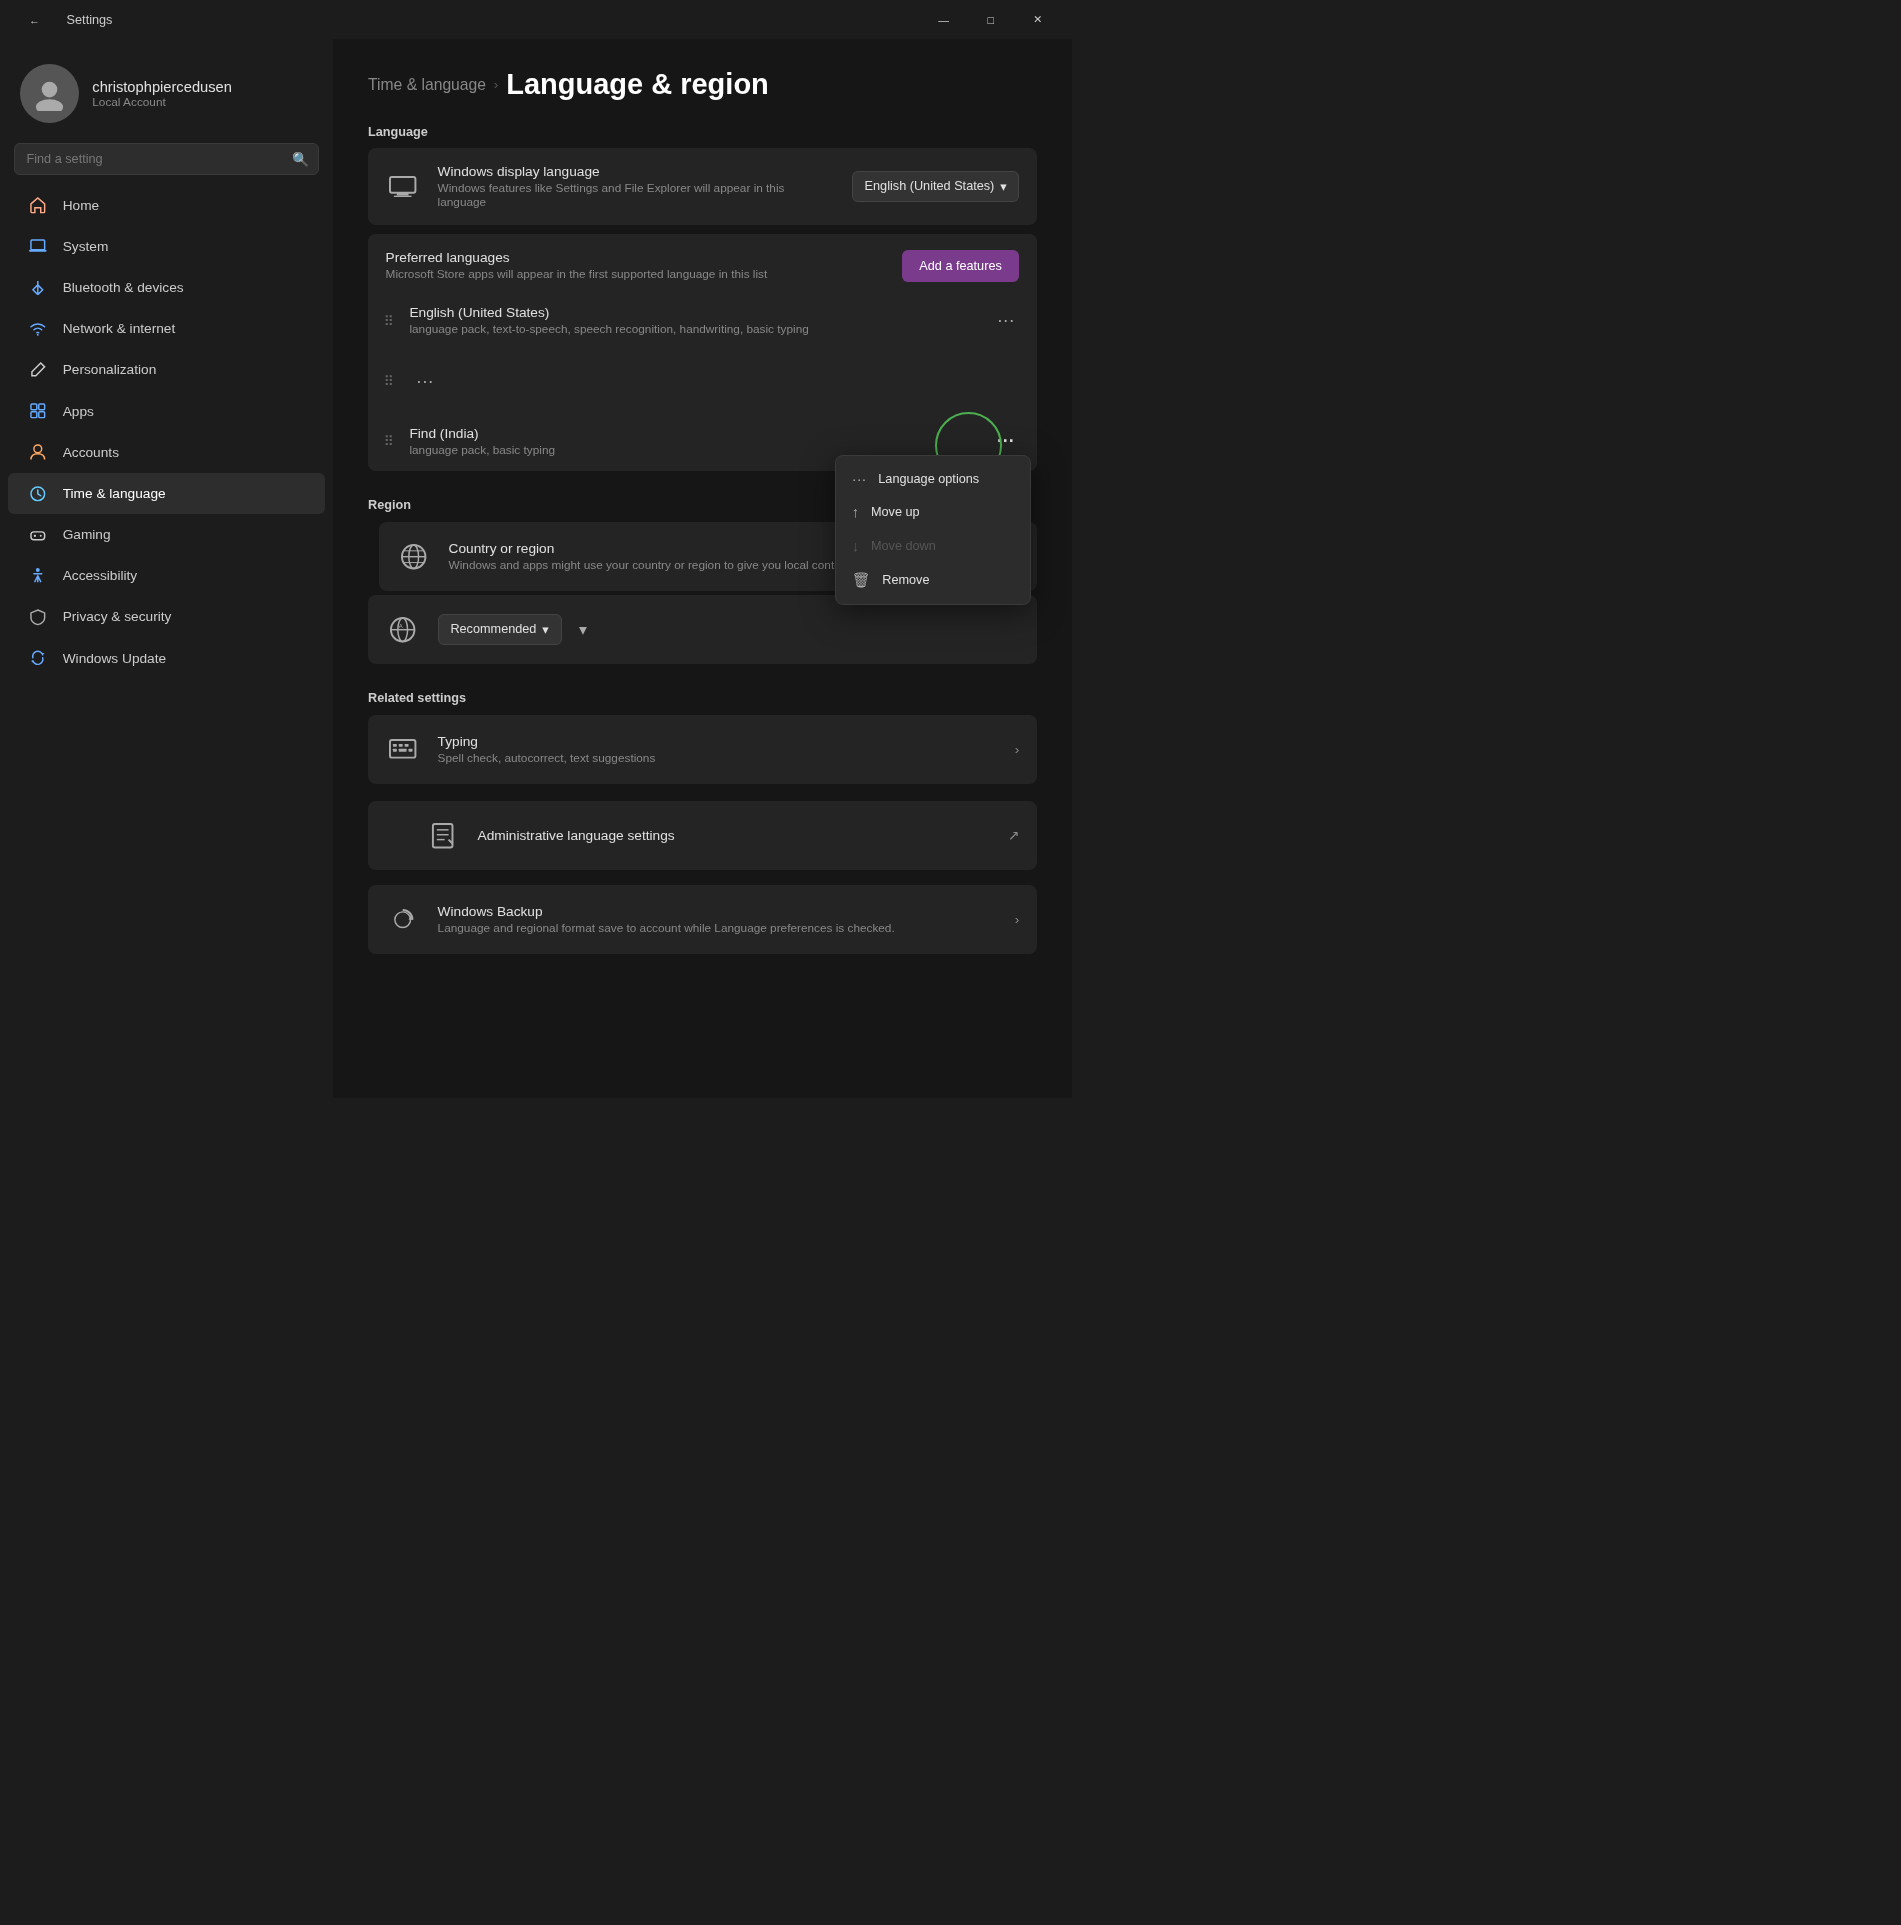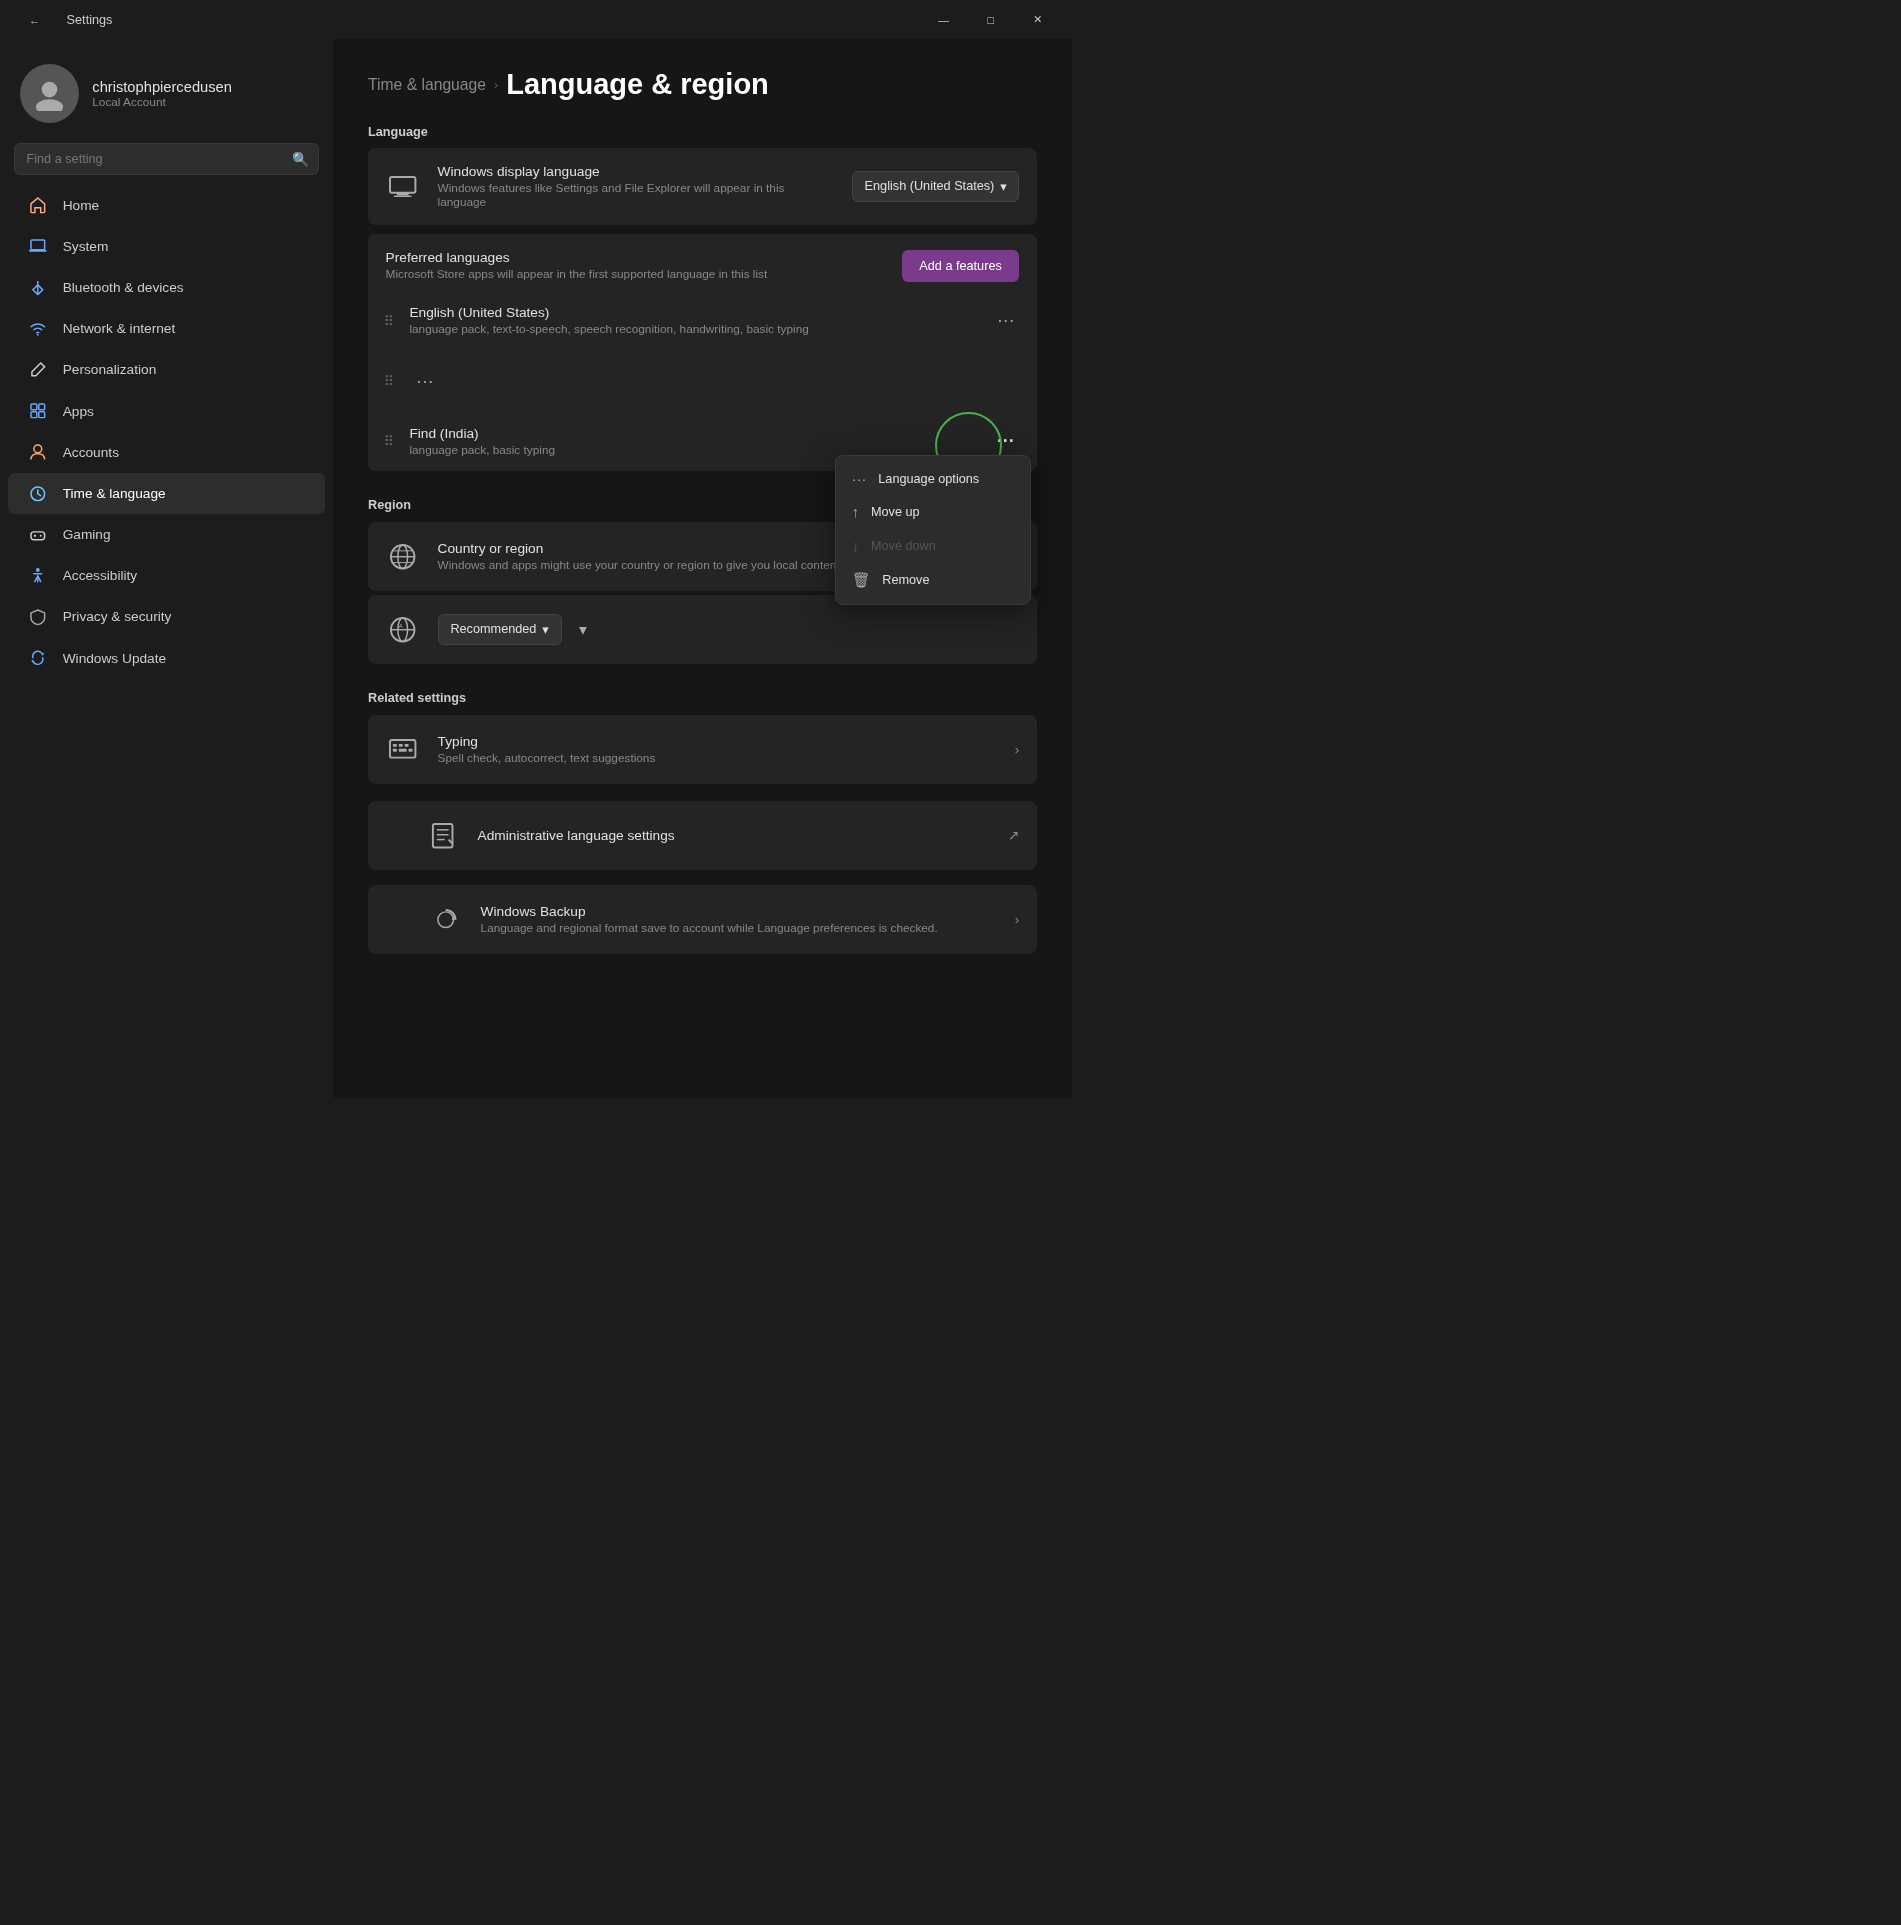--- a/index.html
+++ b/index.html
@@ -563,21 +563,21 @@
               <span class="context-menu-icon">🗑</span>
               <span>Remove</span>
             </div>
           </div>
         </div>
       </div>
     </div>
 
     <div class="section-title" style="margin-top:27.4px;">Region</div>
 
-    <div class="card" style="cursor:pointer;">
+    <div class="card" style="cursor:pointer;margin-left:11px;">
       <div class="card-row">
         <div class="card-icon">
           <svg width="27.4" height="27.4" viewBox="0 0 28 28" fill="none">
             <circle cx="14" cy="14" r="12" stroke="#aaa" stroke-width="2"></circle>
             <ellipse cx="14" cy="14" rx="5" ry="12" stroke="#aaa" stroke-width="1.5"></ellipse>
             <line x1="2" y1="14" x2="26" y2="14" stroke="#aaa" stroke-width="1.5"></line>
             <line x1="4" y1="8" x2="24" y2="8" stroke="#aaa" stroke-width="1"></line>
             <line x1="4" y1="20" x2="24" y2="20" stroke="#aaa" stroke-width="1"></line>
           </svg>
         </div>
@@ -642,21 +642,21 @@
             <path d="M20 18 L24 22" stroke="#aaa" stroke-width="2"></path>
           </svg>
         </div>
         <div class="card-text">
           <div class="card-title">Administrative language settings</div>
         </div>
         <span style="color:#888; font-size:13.7px;">↗</span>
       </div>
     </div>
 
-    <div class="card" style="cursor:pointer; margin-top:15px;padding-left:43px;">
+    <div class="card" style="cursor:pointer; margin-top:15px;">
       <div class="card-row">
         <div class="card-icon">
           <svg width="27.4" height="27.4" viewBox="0 0 28 28" fill="none">
             <path d="M14 4 A10 10 0 0 1 24 14" stroke="#aaa" stroke-width="2" fill="none"></path>
             <polyline points="22,10 24,14 20,14" fill="#aaa"></polyline>
             <circle cx="14" cy="14" r="8" stroke="#aaa" stroke-width="1.5" fill="none"></circle>
           </svg>
         </div>
         <div class="card-text">
           <div class="card-title">Windows Backup</div>

